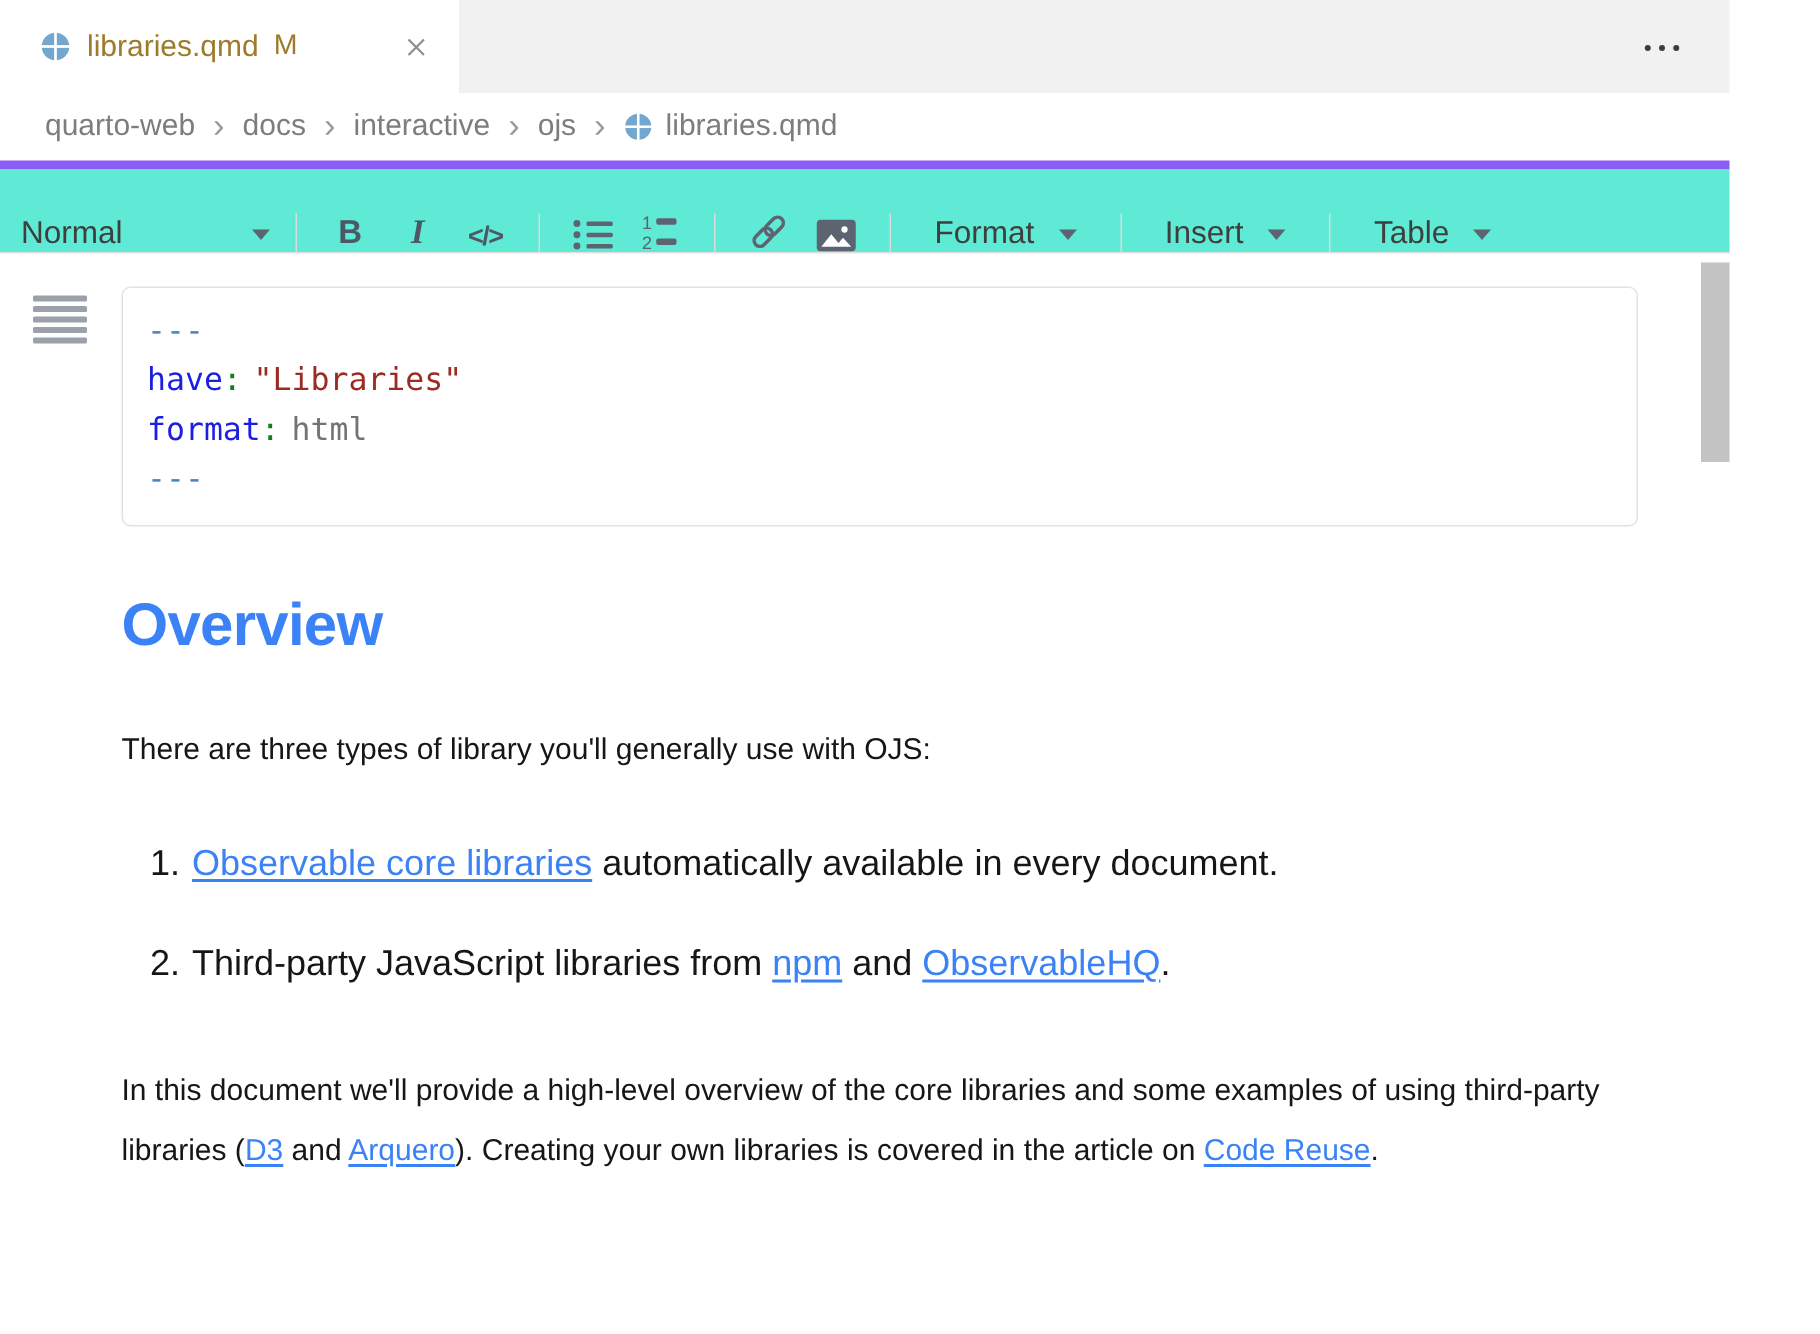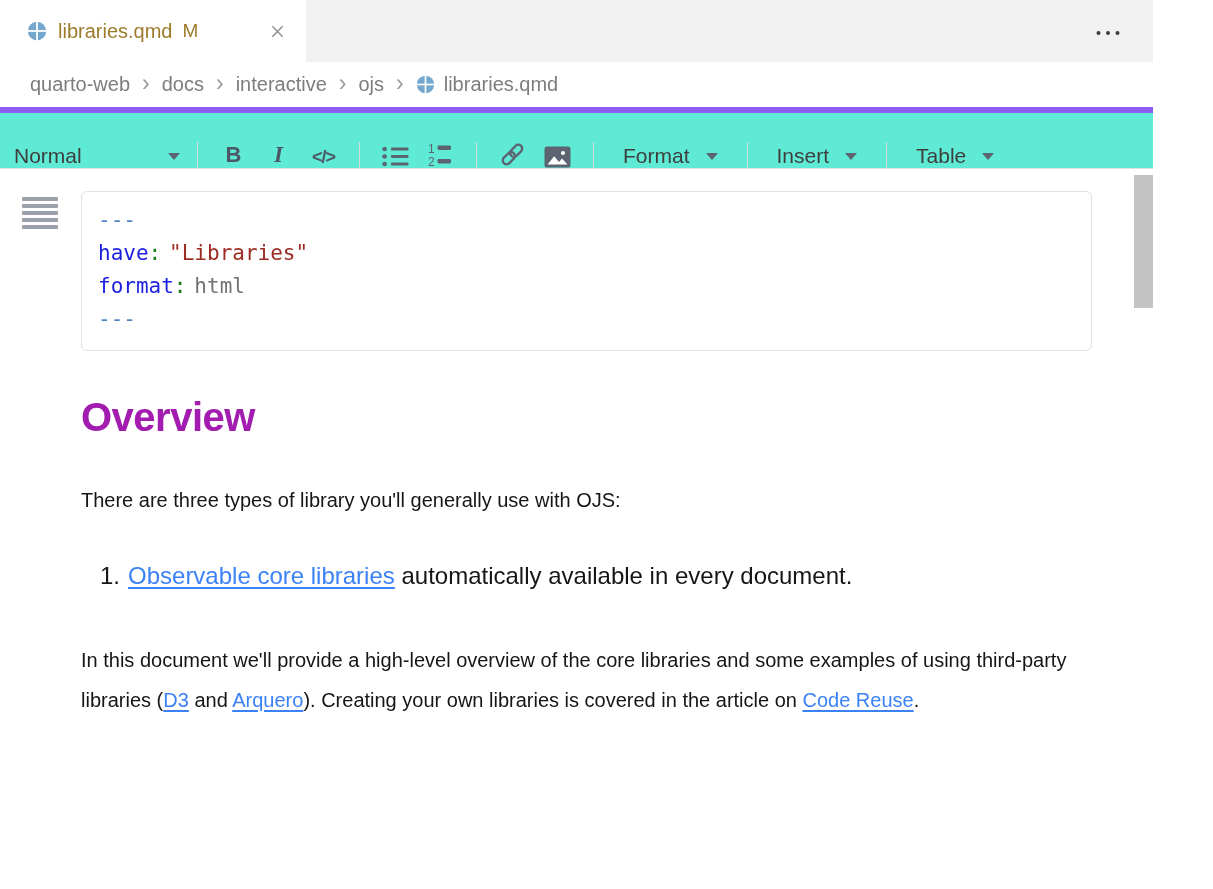--- a/index.html
+++ b/index.html
@@ -78,21 +78,21 @@
     font-size: 21px; line-height: 33px;
     background: #ffffff; cursor: text;
   }
   .code-dash   { color: #4d82c4; }
   .code-key    { color: #1b1fe0; }
   .code-colon  { color: #177d17; margin-right: 0.62ch; }
   .code-string { color: #9c2c23; }
   .code-plain  { color: #737373; }
 
   .doc-heading {
-    font-size: 40px; font-weight: 700; color: #a21caf;
+    font-size: 40px; font-weight: 700; color: #3b82f6;
     letter-spacing: -0.5px; margin: 44px 0 0 0;
   }
   .doc-para {
     font-size: 20px; line-height: 40px; color: #161616;
     margin: 40px 0 0 0; max-width: 1008px;
   }
   .doc-list { list-style: none; margin: 36px 0 0 0; padding: 0 0 0 19px; }
   .doc-list li { font-size: 24px; line-height: 40px; color: #161616; margin-bottom: 27px; }
   .li-marker { margin-right: 8px; }
   .doc-link {
@@ -249,20 +249,21 @@
       <div><span class="code-key">format</span><span class="code-colon">:</span><span class="code-plain">html</span></div>
       <div><span class="code-dash">---</span></div>
     </div>
 
     <h1 class="doc-heading">Overview</h1>
 
     <p class="doc-para">There are three types of library you'll generally use with OJS:</p>
 
     <ol class="doc-list">
       <li><span class="li-marker">1.</span><a class="doc-link">Observable core libraries</a><span> automatically available in every document.</span></li>
+      <li><span class="li-marker">2.</span><span>Third-party JavaScript libraries from </span><a class="doc-link">npm</a><span> and </span><a class="doc-link">ObservableHQ</a><span>.</span></li>
     </ol>
 
     <p class="doc-para closing"><span>In this document we'll provide a high-level overview of the core libraries and some examples of using third-party libraries (</span><a class="doc-link">D3</a><span> and </span><a class="doc-link">Arquero</a><span>). Creating your own libraries is covered in the article on </span><a class="doc-link">Code Reuse</a><span>.</span></p>
   </div>
 
   <div class="scrollbar-thumb"></div>
 
 </div>
 
 </body></html>

